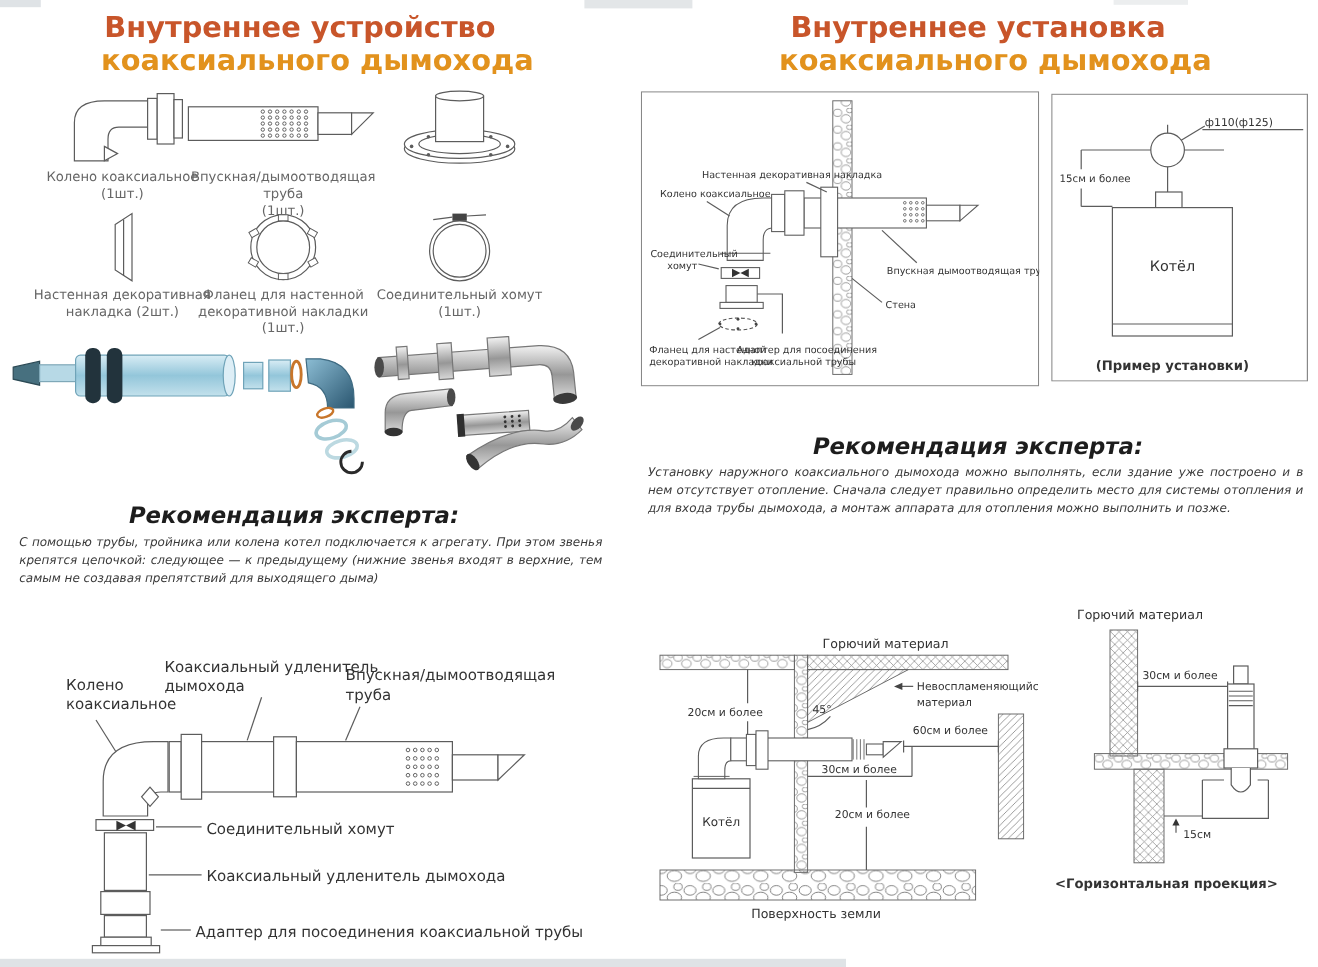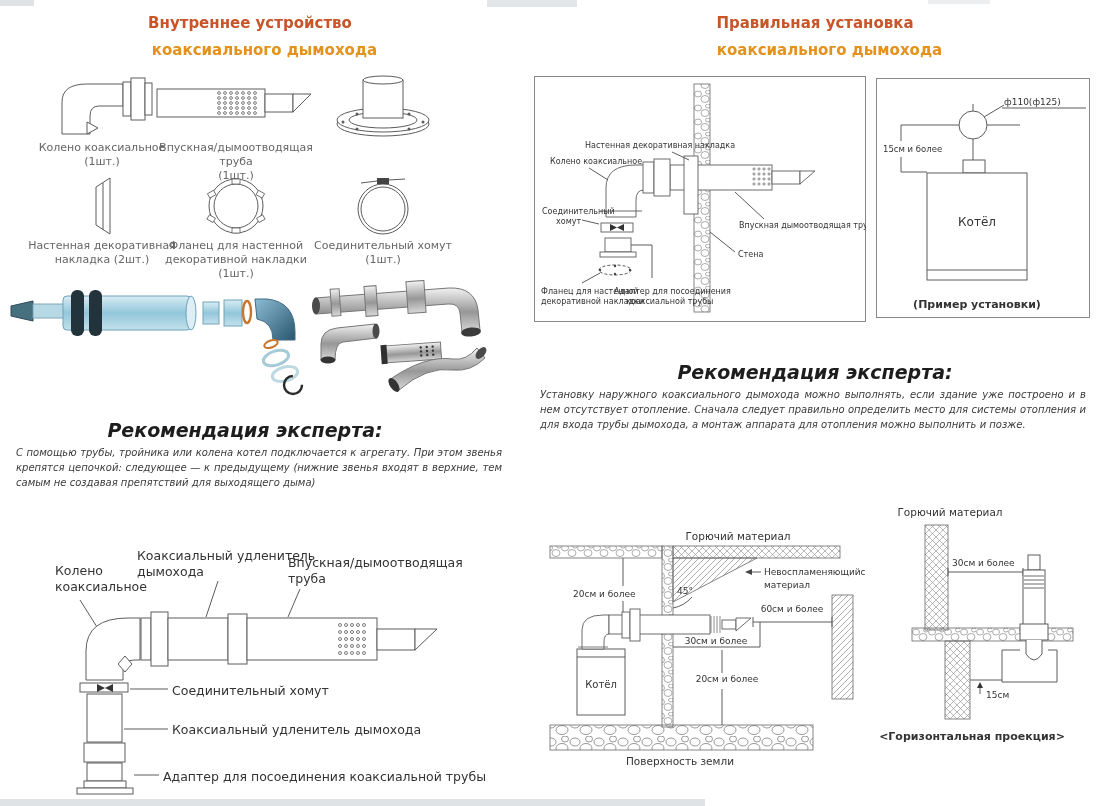--- a/index.html
+++ b/index.html
@@ -1,20 +1,20 @@
 <!DOCTYPE html>
 <html><head>
 <meta charset="utf-8">
 <style>
   html,body{margin:0;padding:0;background:#fff;}
   .page{position:relative;width:1098px;height:806px;background:#fff;overflow:hidden;
         font-family:"DejaVu Sans","Liberation Sans",sans-serif;}
   .abs{position:absolute;}
   
-  .sec-title{width:500px;text-align:center;font-weight:bold;font-size:15px;line-height:27px;}
+  .sec-title{width:500px;text-align:center;font-weight:bold;font-size:24px;line-height:27px;}
   .t1{color:#c8552a;}
   .t2{color:#e2921d;margin-left:29px;}
   
   .cell{position:absolute;text-align:center;}
   .cell .img{display:flex;align-items:flex-end;justify-content:center;}
   .plabel{font-size:11px;line-height:14px;color:#666;margin-top:3px;}
   
   .exp-h{font-weight:bold;font-style:italic;font-size:19px;color:#1d1d1d;text-align:center;}
   .exp-p{font-style:italic;font-size:10px;color:#3a3a3a;text-align:justify;line-height:1.5;}
   
@@ -323,21 +323,21 @@
     <polygon points="97,159 97,167 105,163" fill="#333"></polygon>
     <polygon points="113,159 113,167 105,163" fill="#333"></polygon>
     <rect class="shape" x="87" y="169" width="35" height="48"></rect>
     <rect class="shape" x="84" y="218" width="41" height="19"></rect>
     <rect class="shape" x="87" y="238" width="35" height="18"></rect>
     <rect class="shape" x="84" y="256" width="42" height="7"></rect>
     <rect class="shape" x="77" y="263" width="56" height="6"></rect>
   </svg>
 
   <div class="abs sec-title" style="left:565px;top:10px">
-    <div class="t1">Правильная установка</div>
+    <div class="t1">Внутреннее установка</div>
     <div class="t2">коаксиального дымохода</div>
   </div>
 
   <svg class="abs" style="left:534px;top:76px" width="332" height="246" viewBox="0 0 332 246">
     <rect x="0.5" y="0.5" width="331" height="245" fill="#fff" stroke="#888"></rect>
     <rect x="160" y="8" width="16" height="228" fill="url(#pebble)" stroke="#666" stroke-width="0.8"></rect>
     <rect x="136" y="89" width="102" height="25" fill="#fff" stroke="#5c5c5c" stroke-width="0.9"></rect>
     <g fill="none" stroke="#5c5c5c" stroke-width="0.7">
       <circle cx="220" cy="93" r="1.1"></circle>
         <circle cx="225" cy="93" r="1.1"></circle>

